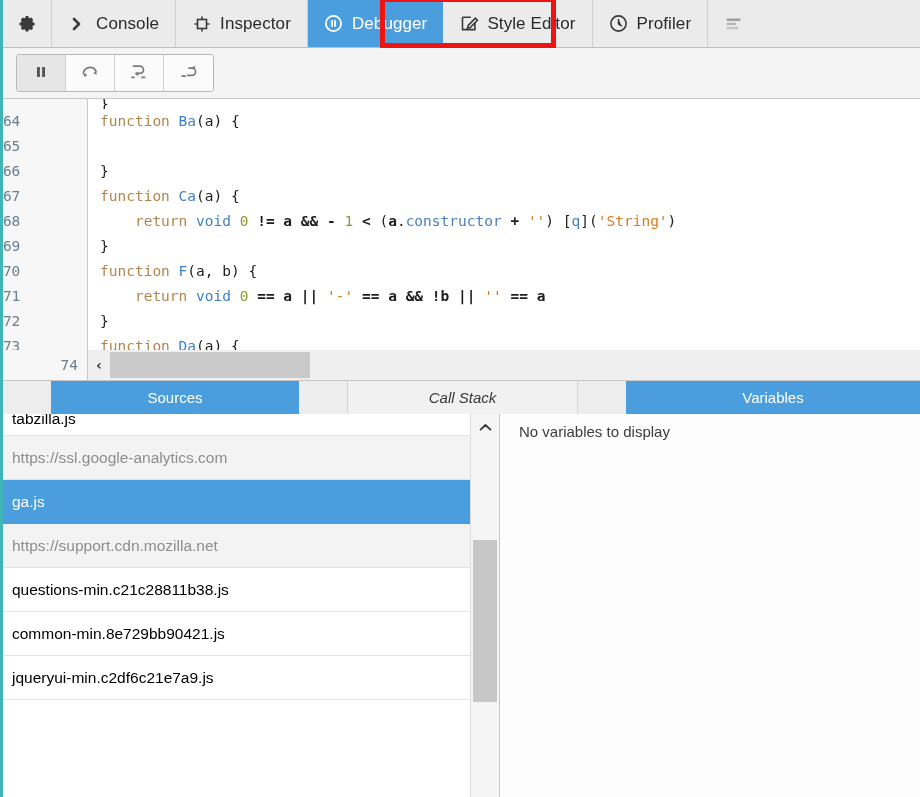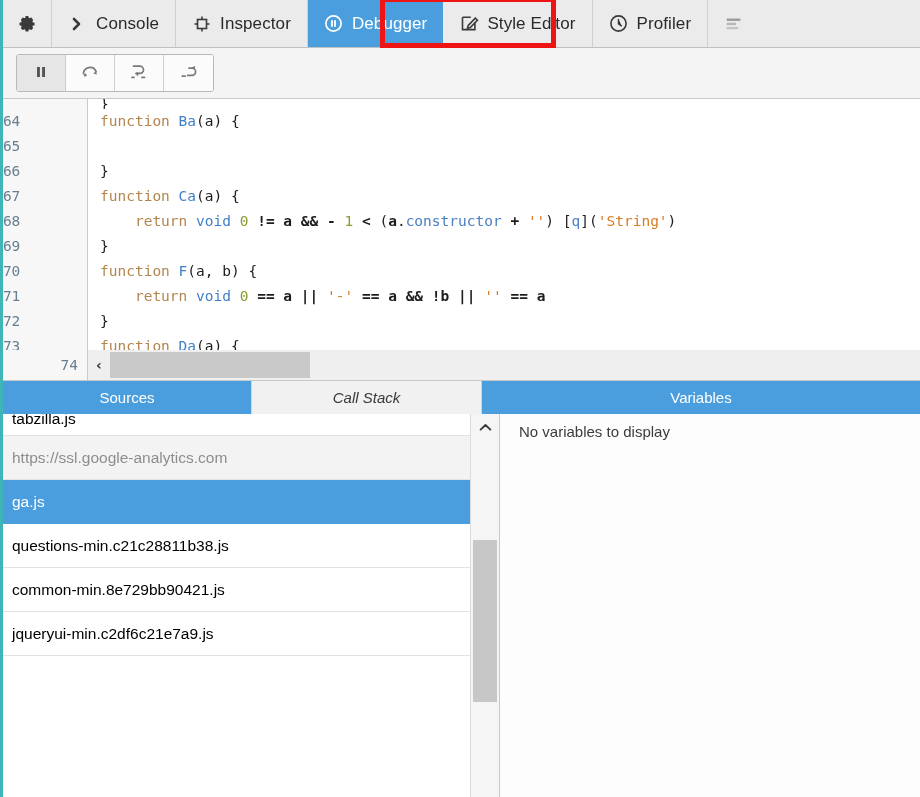--- a/index.html
+++ b/index.html
@@ -220,20 +220,21 @@
   }
   .ptab {
     display: flex;
     align-items: center;
     justify-content: center;
     font-size: 15px;
     color: #ffffff;
     background: #4a9edd;
     cursor: default;
     box-sizing: border-box;
+    margin-left: 48px;
   }
   .ptab.inactive {
     background: #f1f1f1;
     color: #3a3a3a;
     border-left: 1px solid #d4d4d4;
     border-right: 1px solid #d4d4d4;
   }
   .ptab.sources   { width: 248px; }
   .ptab.callstack { width: 231px; font-style: italic; }
   .ptab.variables { flex: 1; }
@@ -508,20 +509,21 @@
   </div>
 
   <div class="lower">
 
     <div class="sources-pane">
       <div class="sources-list-wrap">
         <div class="sources-list" id="sources-list">
             <div class="src-item clipped-top">tabzilla.js</div>
             <div class="src-item group">https://ssl.google-analytics.com</div>
             <div class="src-item selected">ga.js</div>
+            <div class="src-item group">https://support.cdn.mozilla.net</div>
             <div class="src-item">questions-min.c21c28811b38.js</div>
             <div class="src-item">common-min.8e729bb90421.js</div>
             <div class="src-item">jqueryui-min.c2df6c21e7a9.js</div>
           </div>
         <div class="vscroll">
           <div class="vs-arrow">
             <svg width="13" height="9" viewBox="0 0 13 9">
                 <path fill="none" stroke="#3a3a3a" stroke-width="1.9" stroke-linecap="round" stroke-linejoin="round" d="M1.6 6.6L6.5 2l4.9 4.6"></path>
               </svg>
           </div>

